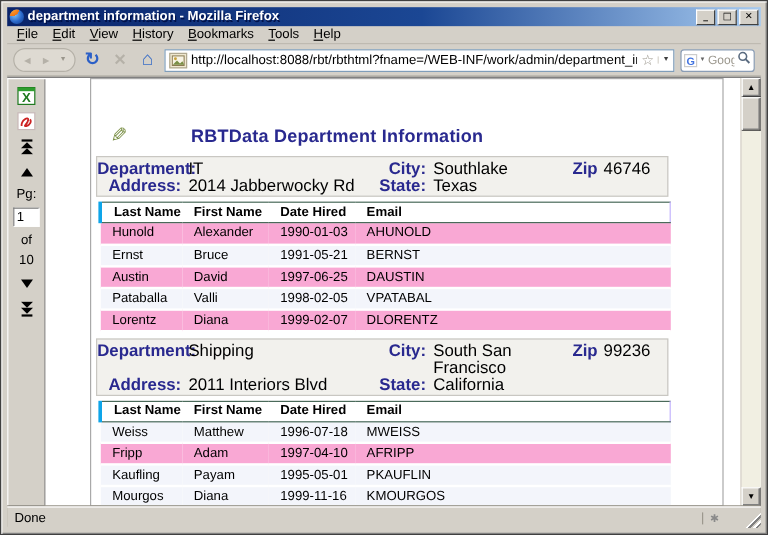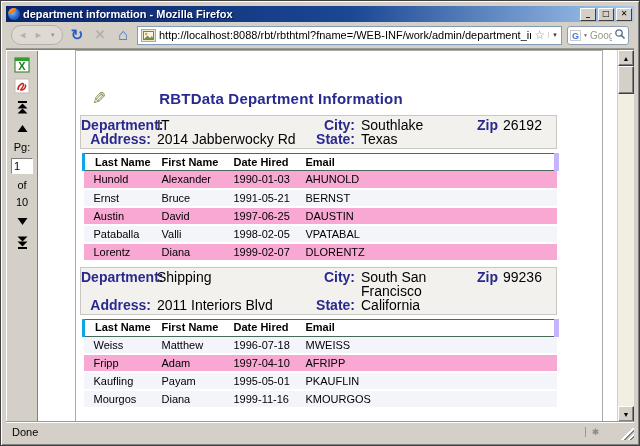--- a/index.html
+++ b/index.html
@@ -97,21 +97,21 @@
   .dept-label{ color:#29298F; font-weight:bold; text-align:right; padding-right:6px;}
   .dept-value{ color:#000; }
 
   .emp-table{ margin:0 0 5px 6px; width:477px; border-collapse:collapse; table-layout:fixed;
     font-size:11px; color:#000;}
   .emp-table col.c1{ width:68px;} .emp-table col.c2{ width:72px;}
   .emp-table col.c3{ width:72px;} .emp-table col.c4{ width:auto;}
   .emp-table th{ text-align:left; font-weight:bold; background:#fff;
     border-top:1px solid #4a6a5a; border-bottom:1px solid #4a6a5a; padding:1px 0 2px 10px; height:17px;}
   .emp-table th:first-child{ border-left:3px solid #0ea5e9; }
-  .emp-table th:last-child{ border-right:5px solid #c4b5fd; }
+  .emp-table th:last-child{ border-right:1px solid #c4b5fd; }
   .emp-table td{ padding:2px 0 0 10px; height:18px; border-bottom:2px solid #fff; vertical-align:top;}
   tr.peach{ background:#f9a8d4; }
   tr.light{ background:#F3F5FB; }
 
   
   .scrollbar{ width:17px; flex:0 0 17px; background:#f1efe2; display:flex; flex-direction:column;
     border-left:1px solid #d4d0c8;}
   .sb-btn{ height:16px; flex:0 0 16px; background:#D4D0C8;
     border:1px solid; border-color:#fff #404040 #404040 #fff;
     box-shadow:inset -1px -1px 0 #808080;
@@ -139,20 +139,29 @@
   <div class="titlebar">
     <span class="ff-icon"></span>
     <span class="title-text">department information - Mozilla Firefox</span>
     <span class="win-btns">
       <span class="win-btn">_</span>
       <span class="win-btn">□</span>
       <span class="win-btn">✕</span>
     </span>
   </div>
 
+  <div class="menubar">
+    <span class="mi">File</span>
+    <span class="mi">Edit</span>
+    <span class="mi">View</span>
+    <span class="mi">History</span>
+    <span class="mi">Bookmarks</span>
+    <span class="mi">Tools</span>
+    <span class="mi">Help</span>
+  </div>
 
   <div class="toolbar">
     <span class="nav-pill">
       <span>◄</span>
       <span>►</span>
       <span class="caret">▼</span>
     </span>
     <span class="tool-glyph reload">↻</span>
     <span class="tool-glyph stop">✕</span>
     <span class="tool-glyph home">⌂</span>
@@ -236,21 +245,21 @@
           <span class="pencil">✎</span>
           <span class="report-title">RBTData Department Information</span>
         </div>
 
         <div class="dept-block">
           <span class="dept-label">Department:</span>
           <span class="dept-value">IT</span>
           <span class="dept-label">City:</span>
           <span class="dept-value">Southlake</span>
           <span class="dept-label">Zip</span>
-          <span class="dept-value">26192</span>
+          <span class="dept-value">46746</span>
           <span class="dept-label">Address:</span>
           <span class="dept-value">2014 Jabberwocky Rd</span>
           <span class="dept-label">State:</span>
           <span class="dept-value">Texas</span>
           <span></span>
             <span></span>
         </div>
 
         <table class="emp-table">
           <colgroup>

